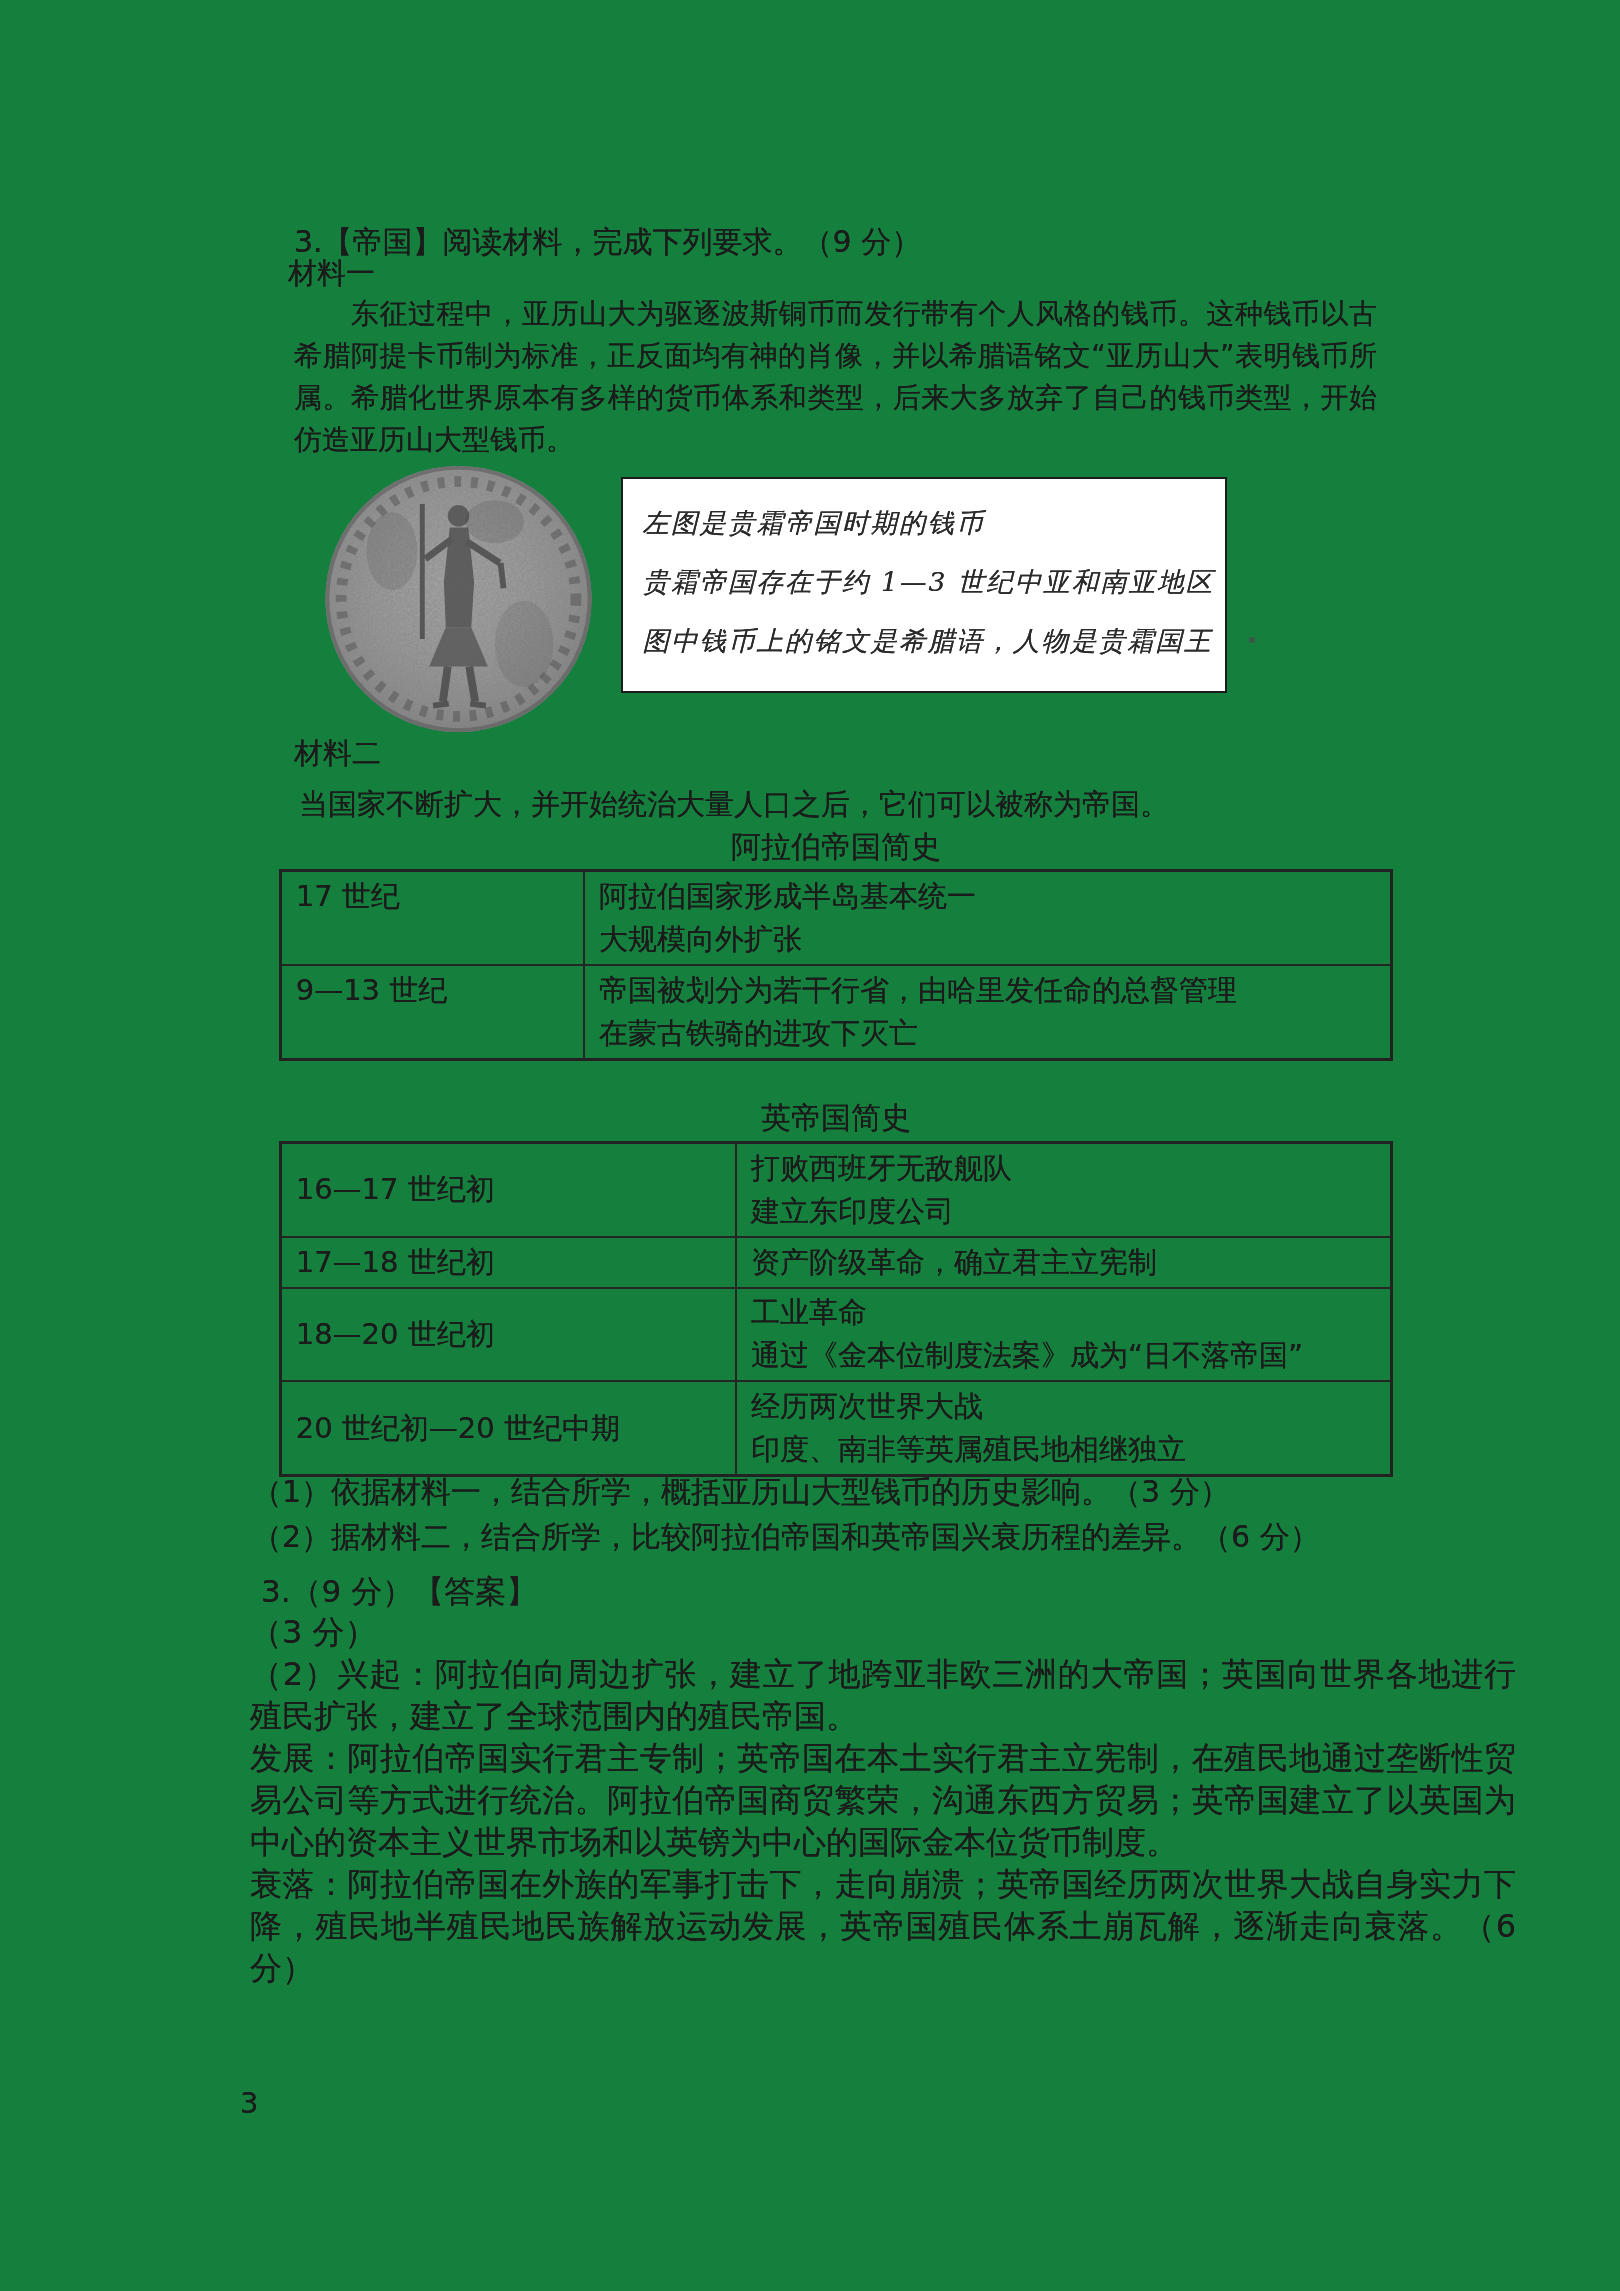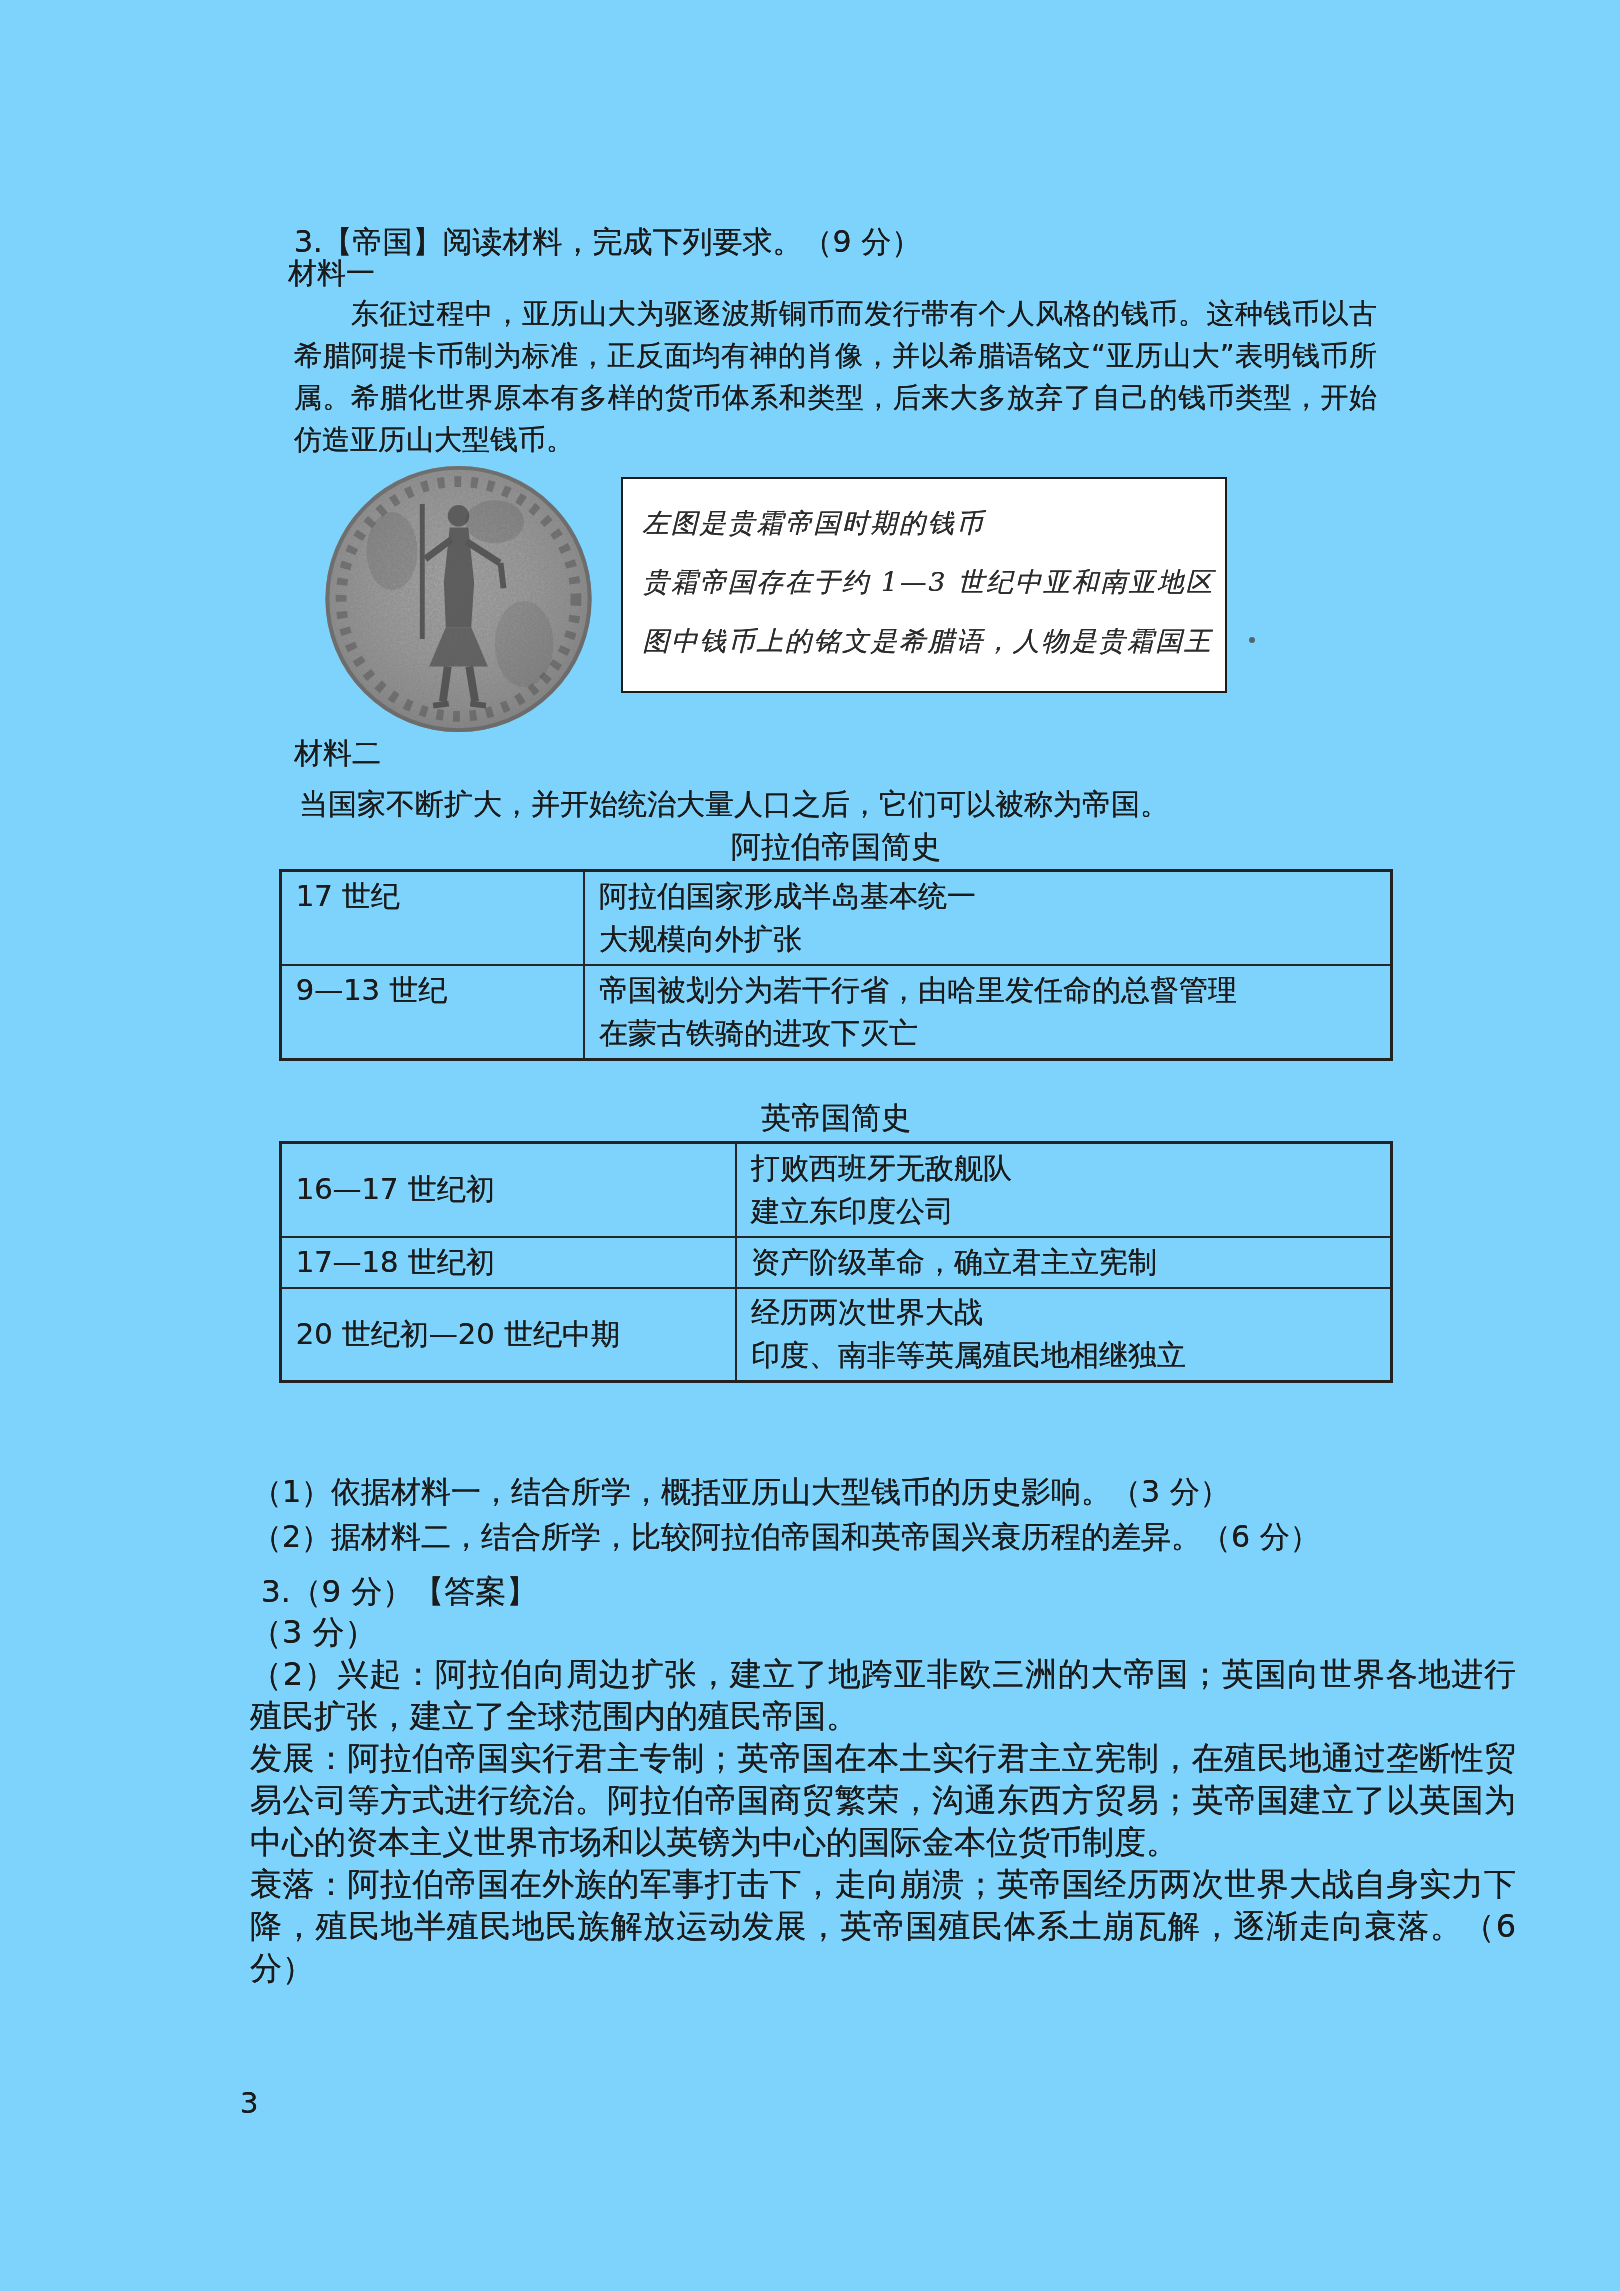--- a/index.html
+++ b/index.html
@@ -1,19 +1,19 @@
 <!DOCTYPE html>
 <html><head>
 <meta charset="utf-8">
 <style>
   html,body{margin:0;padding:0;background:#ffffff;}
   .page{
     position:relative;
     width:1620px;height:2292px;
-    background:#7dd3fc;
+    background:#15803d;
     font-family:"DejaVu Sans","Liberation Sans",sans-serif;
     color:#1b1b1b;
     overflow:hidden;
   }
   .txt{position:absolute;white-space:pre-wrap;text-shadow:0 0 0.6px currentColor;}
   .q-title{left:294px;top:222px;font-size:30px;line-height:39px;}
   .mat-label{font-size:29px;line-height:37px;}
   .mat1-label{left:288px;top:255px;}
   .mat1-para{left:294px;top:293px;width:1083px;font-size:28px;line-height:42px;
              text-align:justify;text-indent:57px;}
@@ -168,20 +168,27 @@
           <div class="event-line">建立东印度公司</div>
         </td>
       </tr>
       <tr>
         <td class="period">17—18 世纪初</td>
         <td>
           <div class="event-line">资产阶级革命，确立君主立宪制</div>
         </td>
       </tr>
       <tr>
+        <td class="period">18—20 世纪初</td>
+        <td>
+          <div class="event-line">工业革命</div>
+          <div class="event-line">通过《金本位制度法案》成为“日不落帝国”</div>
+        </td>
+      </tr>
+      <tr>
         <td class="period">20 世纪初—20 世纪中期</td>
         <td>
           <div class="event-line">经历两次世界大战</div>
           <div class="event-line">印度、南非等英属殖民地相继独立</div>
         </td>
       </tr>
     </tbody>
   </table>
 
   <div class="txt question q1">（1）依据材料一，结合所学，概括亚历山大型钱币的历史影响。（3 分）</div>

